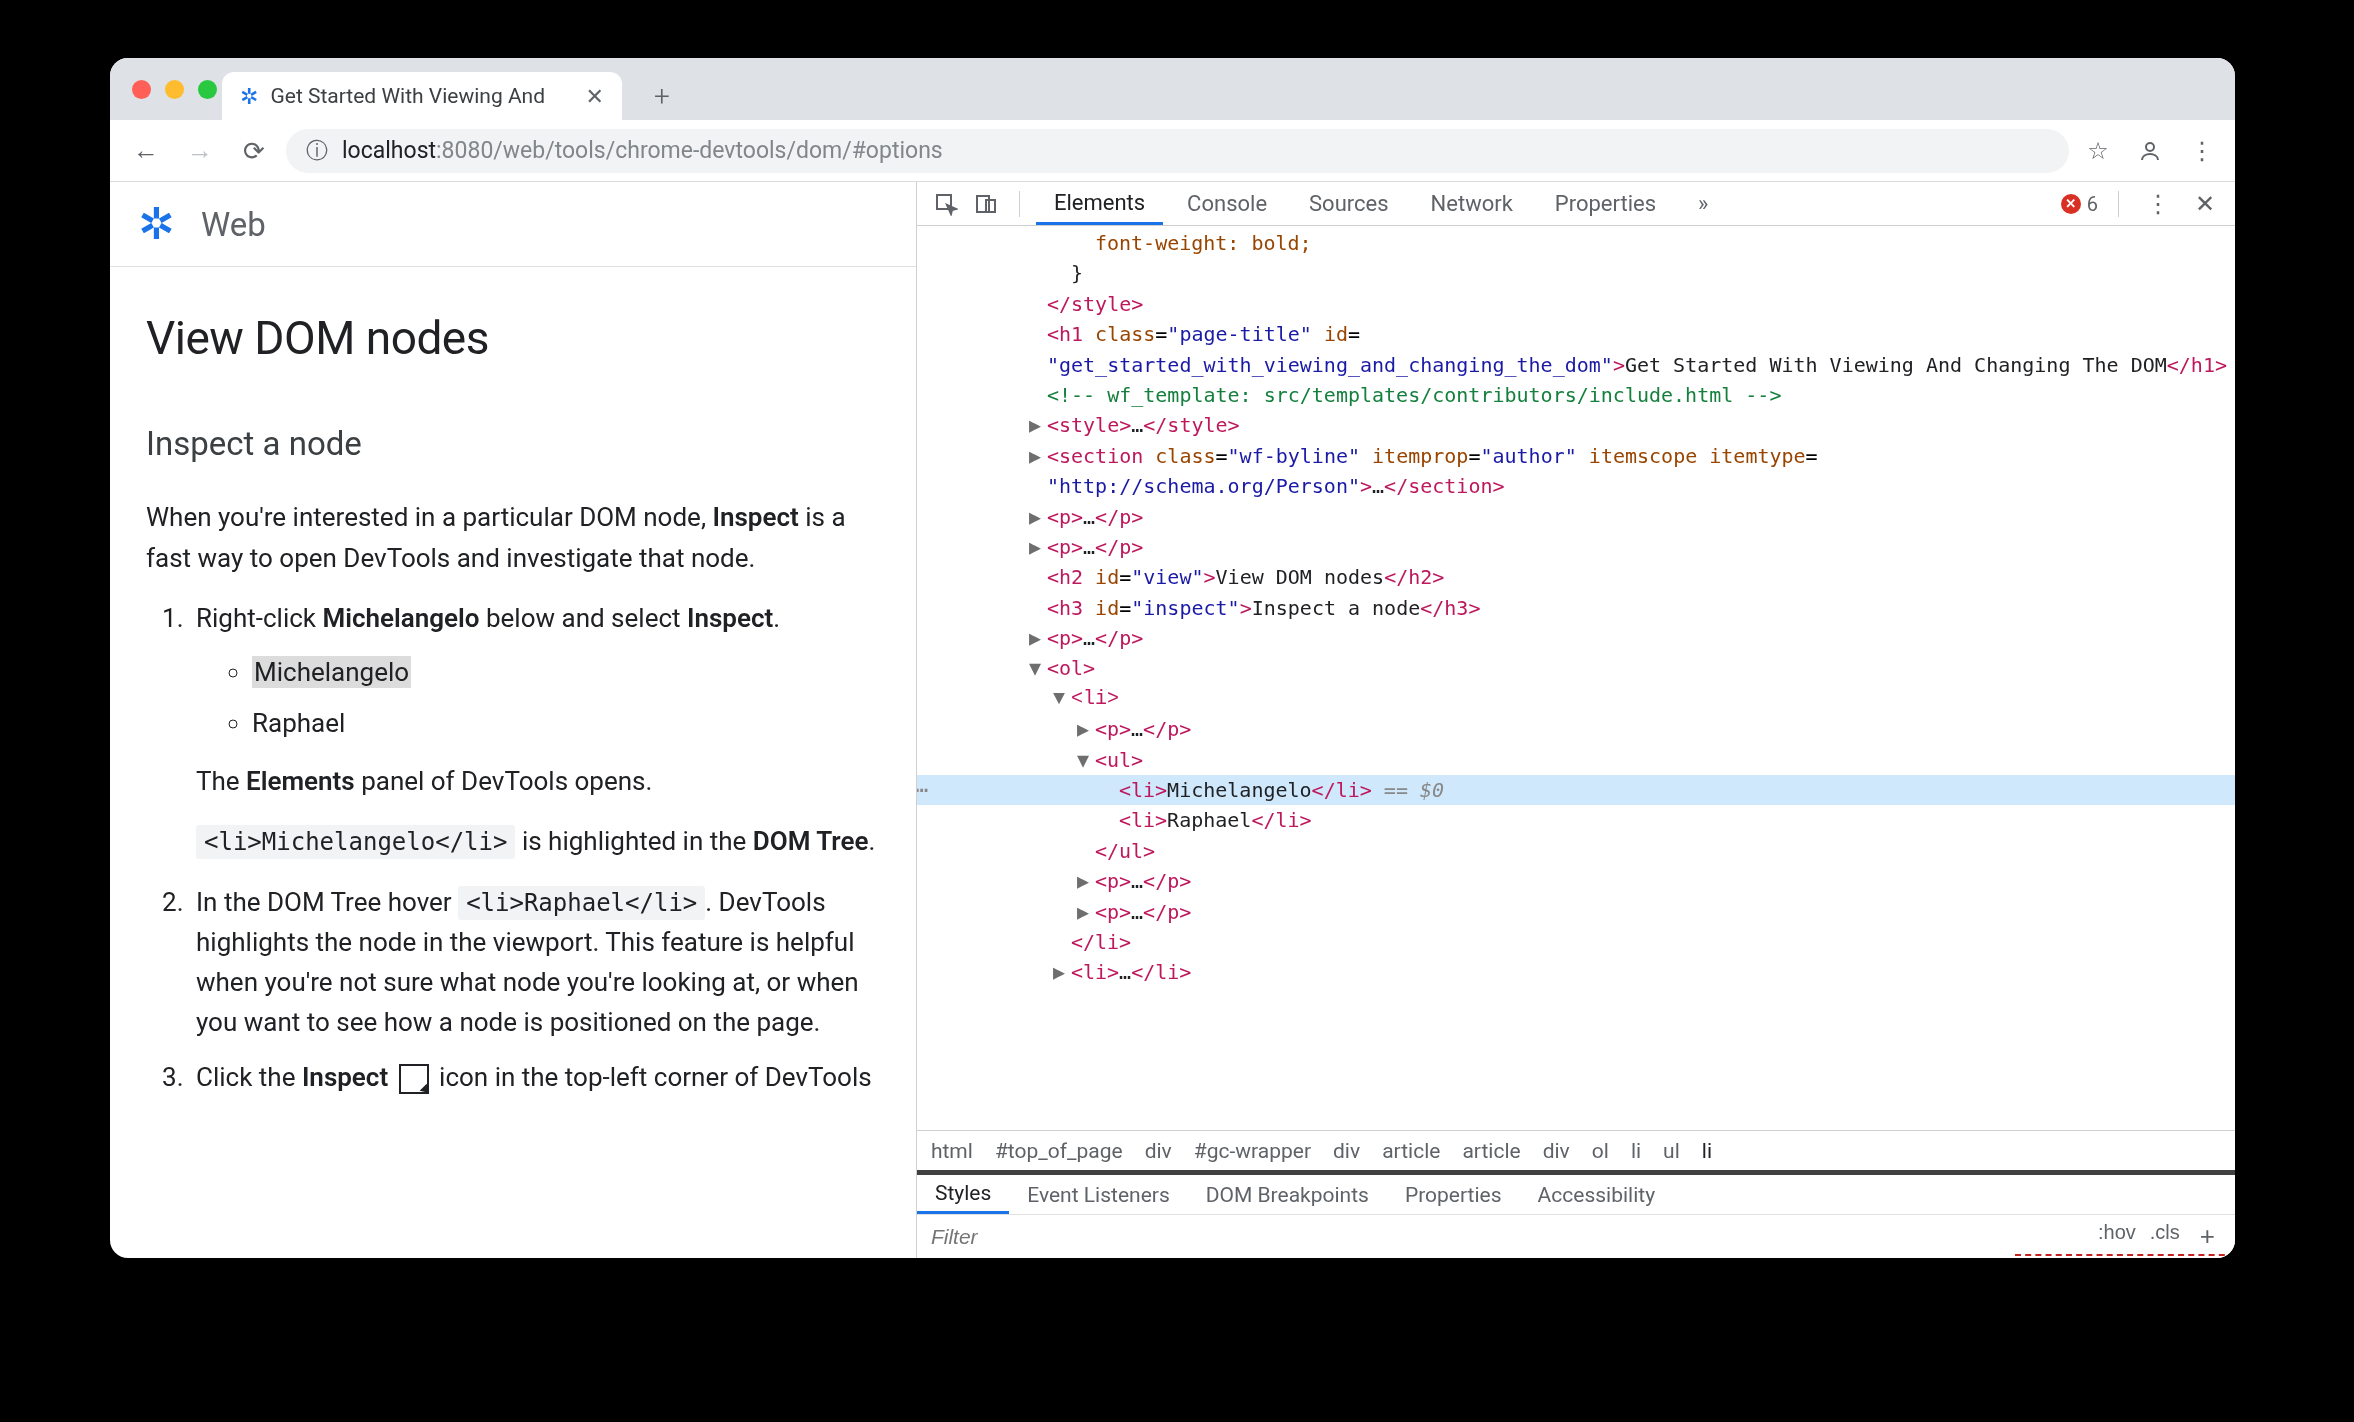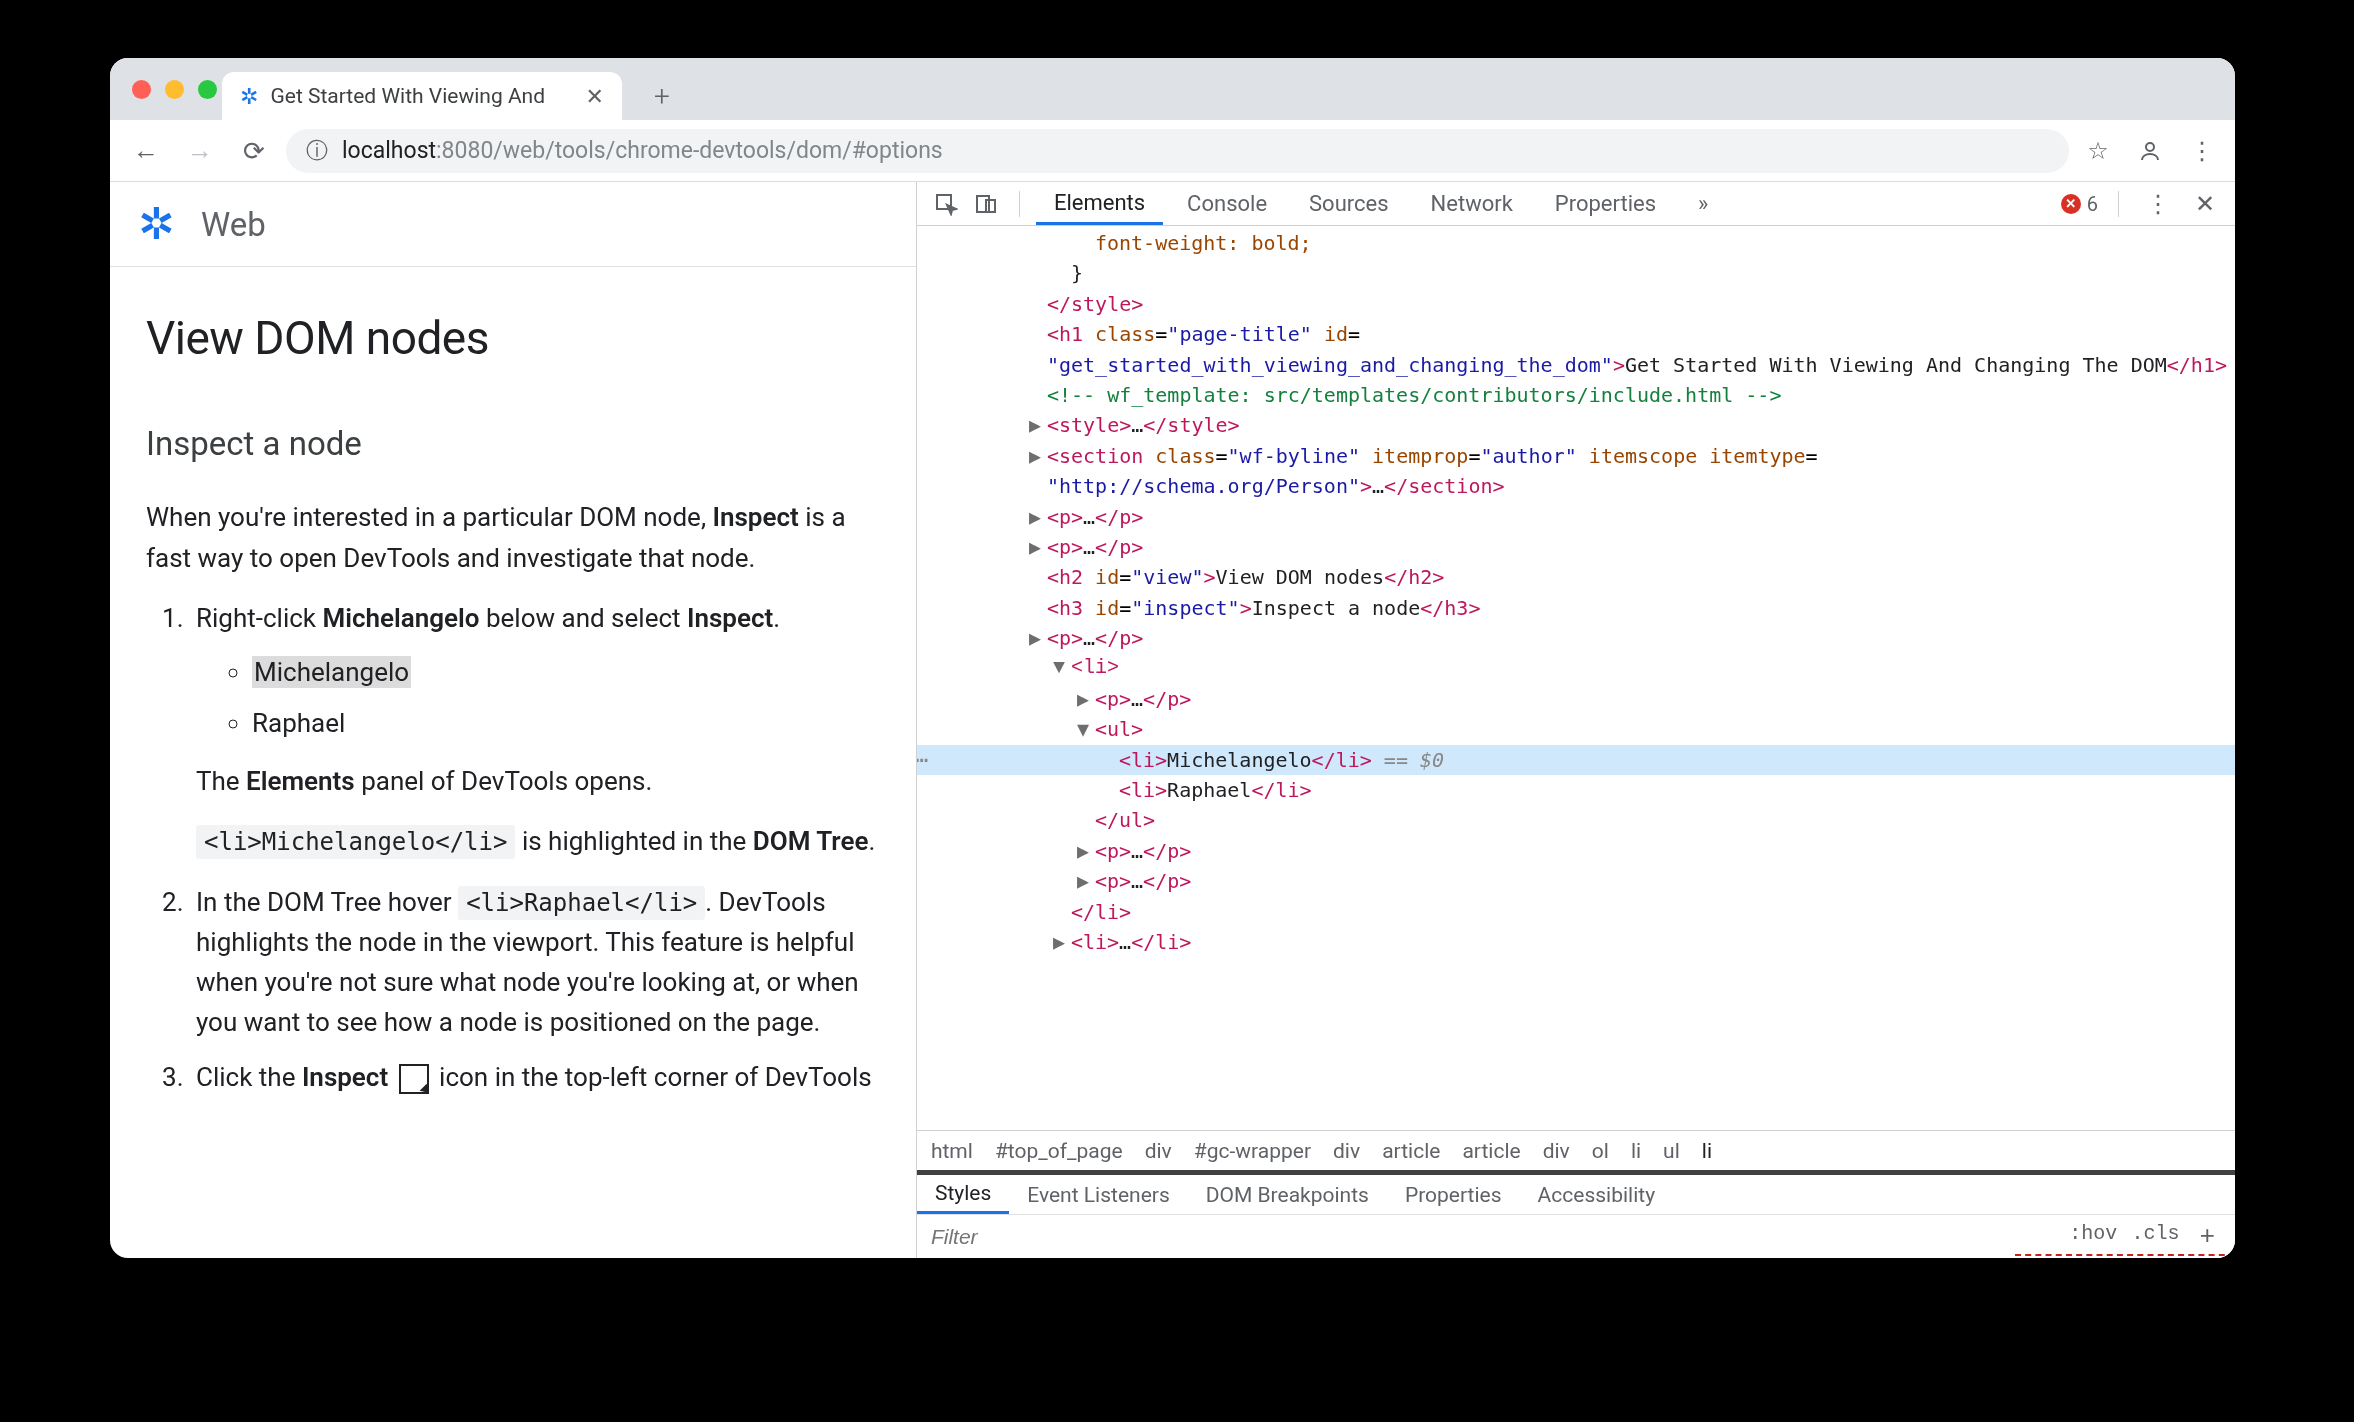--- a/index.html
+++ b/index.html
@@ -276,21 +276,21 @@
 .filter-input {
   border: none;
   outline: none;
   flex: 1;
   font-size: 21px;
   color: #80868b;
   font-style: italic;
 }
 .hov-cls {
   display: flex; gap: 14px; color: #5f6368;
-  font-family: Liberation Mono, monospace;
+  font-family: Liberation Sans, sans-serif;
   font-size: 20px;
 }
 .hov-cls span { cursor: pointer; }
 .add-btn { font-size: 26px; color: #5f6368; cursor: pointer; padding: 0 6px;}
 .dash-line {
   position: absolute;
   right: 0;
   bottom: 2px;
   width: 220px;
   border-top: 2px dashed #c5221f;
@@ -411,20 +411,21 @@
         <div class="dom-line" style="padding-left:130px;"><span class="attr-v">"<span>get_started_with_viewing_and_changing_the_dom</span>"</span><span class="tag-p">&gt;</span><span class="txt">Get Started With Viewing And Changing The DOM</span><span class="tag-p">&lt;/h1&gt;</span></div>
         <div class="dom-line" style="padding-left:130px;"><span class="comment">&lt;!--<span> wf_template: src/templates/contributors/include.html </span>--&gt;</span></div>
         <div class="dom-line" style="padding-left:112px;"><span class="arrow">▶</span><span class="tag-p">&lt;style&gt;</span><span class="txt">…</span><span class="tag-p">&lt;/style&gt;</span></div>
         <div class="dom-line" style="padding-left:112px;"><span class="arrow">▶</span><span class="tag-p">&lt;section</span> <span class="attr-n">class</span>=<span class="attr-v">"<span>wf-byline</span>"</span> <span class="attr-n">itemprop</span>=<span class="attr-v">"<span>author</span>"</span> <span class="attr-n">itemscope</span> <span class="attr-n">itemtype</span>=</div>
         <div class="dom-line" style="padding-left:130px;"><span class="attr-v">"<span>http://schema.org/Person</span>"</span><span class="tag-p">&gt;</span><span class="txt">…</span><span class="tag-p">&lt;/section&gt;</span></div>
         <div class="dom-line" style="padding-left:112px;"><span class="arrow">▶</span><span class="tag-p">&lt;p&gt;</span><span class="txt">…</span><span class="tag-p">&lt;/p&gt;</span></div>
         <div class="dom-line" style="padding-left:112px;"><span class="arrow">▶</span><span class="tag-p">&lt;p&gt;</span><span class="txt">…</span><span class="tag-p">&lt;/p&gt;</span></div>
         <div class="dom-line" style="padding-left:130px;"><span class="tag-p">&lt;h2</span> <span class="attr-n">id</span>=<span class="attr-v">"<span>view</span>"</span><span class="tag-p">&gt;</span><span class="txt">View DOM nodes</span><span class="tag-p">&lt;/h2&gt;</span></div>
         <div class="dom-line" style="padding-left:130px;"><span class="tag-p">&lt;h3</span> <span class="attr-n">id</span>=<span class="attr-v">"<span>inspect</span>"</span><span class="tag-p">&gt;</span><span class="txt">Inspect a node</span><span class="tag-p">&lt;/h3&gt;</span></div>
         <div class="dom-line" style="padding-left:112px;"><span class="arrow">▶</span><span class="tag-p">&lt;p&gt;</span><span class="txt">…</span><span class="tag-p">&lt;/p&gt;</span></div>
+        <div class="dom-line" style="padding-left:112px;"><span class="arrow">▼</span><span class="tag-p">&lt;ol&gt;</span></div>
         <div class="dom-line" style="padding-left:136px;font-family:Liberation Mono, monospace;"><span class="arrow">▼</span><span class="tag-p">&lt;li&gt;</span></div>
         <div class="dom-line" style="padding-left:160px;"><span class="arrow">▶</span><span class="tag-p">&lt;p&gt;</span><span class="txt">…</span><span class="tag-p">&lt;/p&gt;</span></div>
         <div class="dom-line" style="padding-left:160px;"><span class="arrow">▼</span><span class="tag-p">&lt;ul&gt;</span></div>
         <div class="dom-line selected-line" style="padding-left:202px;"><span class="tag-p">&lt;li&gt;</span><span class="txt">Michelangelo</span><span class="tag-p">&lt;/li&gt;</span> <span class="eq0">== $0</span></div>
         <div class="dom-line" style="padding-left:202px;"><span class="tag-p">&lt;li&gt;</span><span class="txt">Raphael</span><span class="tag-p">&lt;/li&gt;</span></div>
         <div class="dom-line" style="padding-left:178px;"><span class="tag-p">&lt;/ul&gt;</span></div>
         <div class="dom-line" style="padding-left:160px;"><span class="arrow">▶</span><span class="tag-p">&lt;p&gt;</span><span class="txt">…</span><span class="tag-p">&lt;/p&gt;</span></div>
         <div class="dom-line" style="padding-left:160px;"><span class="arrow">▶</span><span class="tag-p">&lt;p&gt;</span><span class="txt">…</span><span class="tag-p">&lt;/p&gt;</span></div>
         <div class="dom-line" style="padding-left:154px;"><span class="tag-p">&lt;/li&gt;</span></div>
         <div class="dom-line" style="padding-left:136px;"><span class="arrow">▶</span><span class="tag-p">&lt;li&gt;</span><span class="txt">…</span><span class="tag-p">&lt;/li&gt;</span></div>

